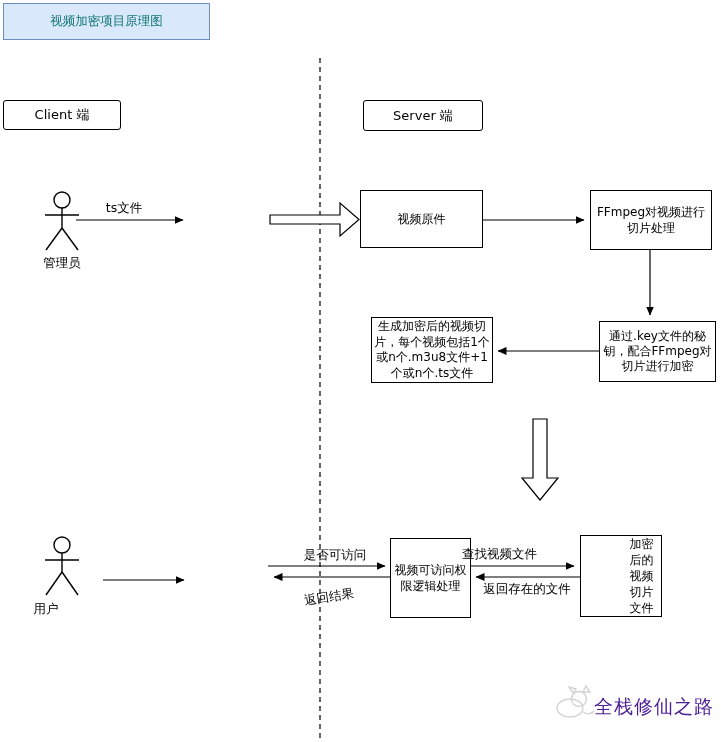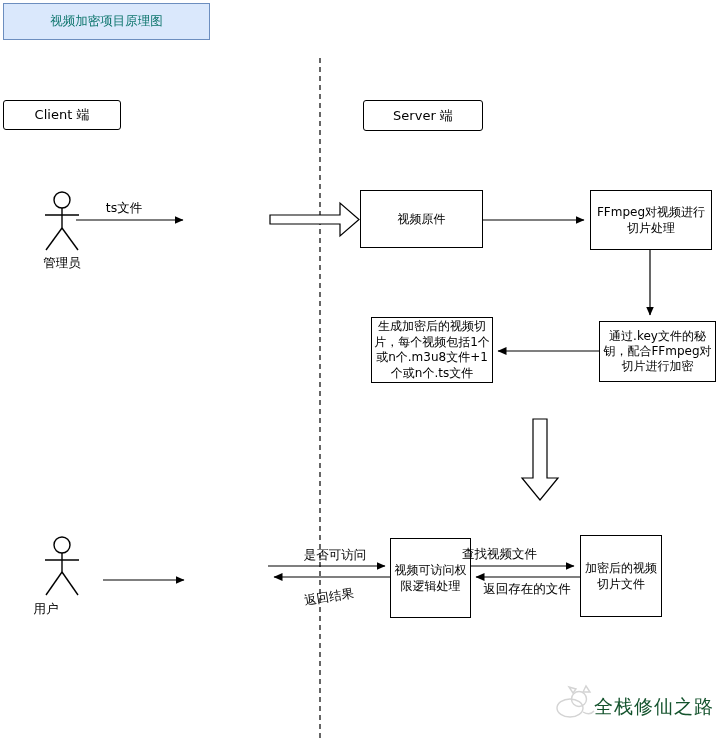--- a/index.html
+++ b/index.html
@@ -18,21 +18,21 @@
     position:absolute;left:3px;top:3px;width:207px;height:37px;box-sizing:border-box;
     background:#dae8fc;border:1px solid #6c8ebf;
     display:flex;align-items:center;justify-content:center;font-size:12.5px;color:#0f766e;
   }
   .elabel{
     position:absolute;font-size:12.5px;line-height:15px;text-align:center;white-space:nowrap;
   }
   .tilt{transform:rotate(-9deg);}
   .watermark-text{
     position:absolute;left:594px;top:694px;font-size:19px;letter-spacing:1px;
-    color:#14532d;text-shadow:1px 1px 0 #ffffff;white-space:nowrap;
+    color:#4c1d95;text-shadow:1px 1px 0 #ffffff;white-space:nowrap;
   }
 </style>
 </head>
 <body>
 
 <div class="canvas">
 
   <svg class="layer" width="721" height="742" viewBox="0 0 721 742">
     <defs>
       <marker id="arr" markerWidth="11" markerHeight="9" refX="8.5" refY="4" orient="auto" markerUnits="userSpaceOnUse">
@@ -86,21 +86,21 @@
   <div class="title-box">视频加密项目原理图</div>
 
   <div class="node rounded" style="left:3px;top:100px;width:118px;height:30px;">Client 端</div>
   <div class="node rounded" style="left:363px;top:100px;width:120px;height:31px;">Server 端</div>
 
   <div class="node" style="left:360px;top:190px;width:123px;height:58px;">视频原件</div>
   <div class="node" style="left:599px;top:321px;width:117px;height:61px;line-height:15px;">通过.key文件的秘钥，配合FFmpeg对切片进行加密</div>
   <div class="node" style="left:590px;top:190px;width:122px;height:60px;">FFmpeg对视频进行切片处理</div>
   <div class="node" style="left:371px;top:317px;width:122px;height:66px;line-height:15.5px;padding:8px 1px;">生成加密后的视频切片，每个视频包括1个或n个.m3u8文件+1个或n个.ts文件</div>
   <div class="node" style="left:390px;top:538px;width:81px;height:80px;">视频可访问权限逻辑处理</div>
-  <div class="node" style="left:580px;top:535px;width:82px;height:82px;">加密后的视频切片文件</div>
+  <div class="node" style="left:580px;top:535px;width:82px;height:82px;padding-left:44px;">加密后的视频切片文件</div>
 
   <div class="elabel" style="left:32px;top:255px;width:60px;">管理员</div>
   <div class="elabel" style="left:16px;top:601px;width:60px;">用户</div>
 
   <div class="elabel" style="left:94px;top:200px;width:60px;">ts文件</div>
   <div class="elabel" style="left:302px;top:547px;width:66px;">是否可访问</div>
   <div class="elabel tilt" style="left:300px;top:589px;width:58px;">返回结果</div>
   <div class="elabel" style="left:459px;top:546px;width:81px;">查找视频文件</div>
   <div class="elabel" style="left:481px;top:581px;width:92px;">返回存在的文件</div>
 

